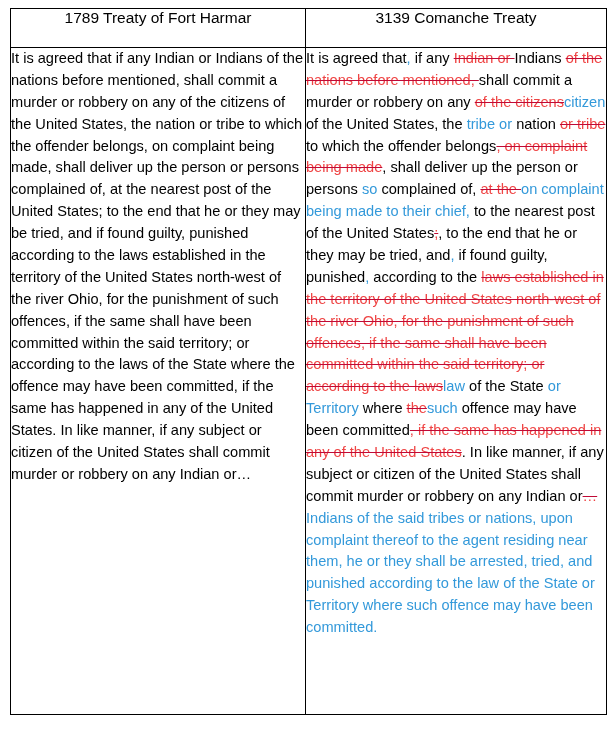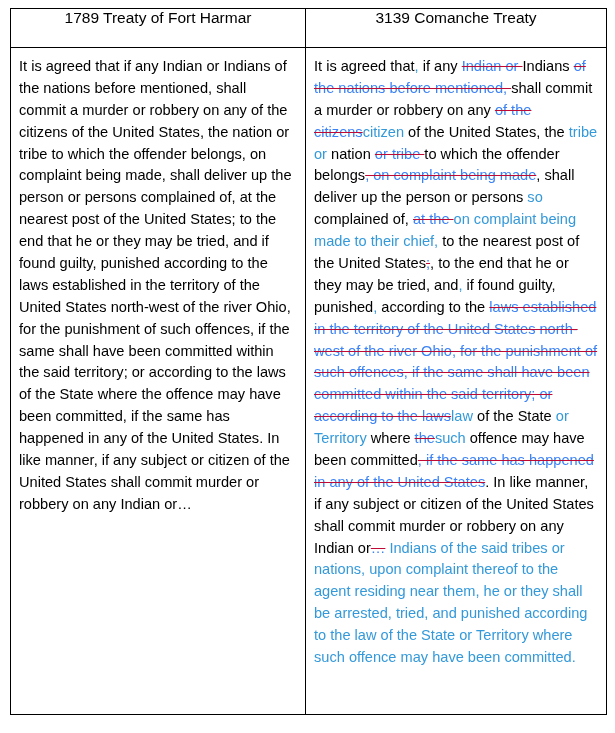--- a/index.html
+++ b/index.html
@@ -48,27 +48,27 @@
 
   td.body-cell {
     padding: 10px 9px 12px 9px;
     font-size: 14.6px;
     line-height: 1.5;
   }
   td.body-cell.right {
     height: 666px;
   }
   .para {
-    margin: 8px;
+    margin: 0;
     text-align: left;
     word-spacing: 0px;
   }
   
   .del {
-    color: #3b82f6;
+    color: #ef4444;
     text-decoration: line-through;
     text-decoration-color: #C00A36;
   }
   .ins {
     color: #3399DA;
     text-decoration: none;
   }
 </style>
 </head>
 <body>

